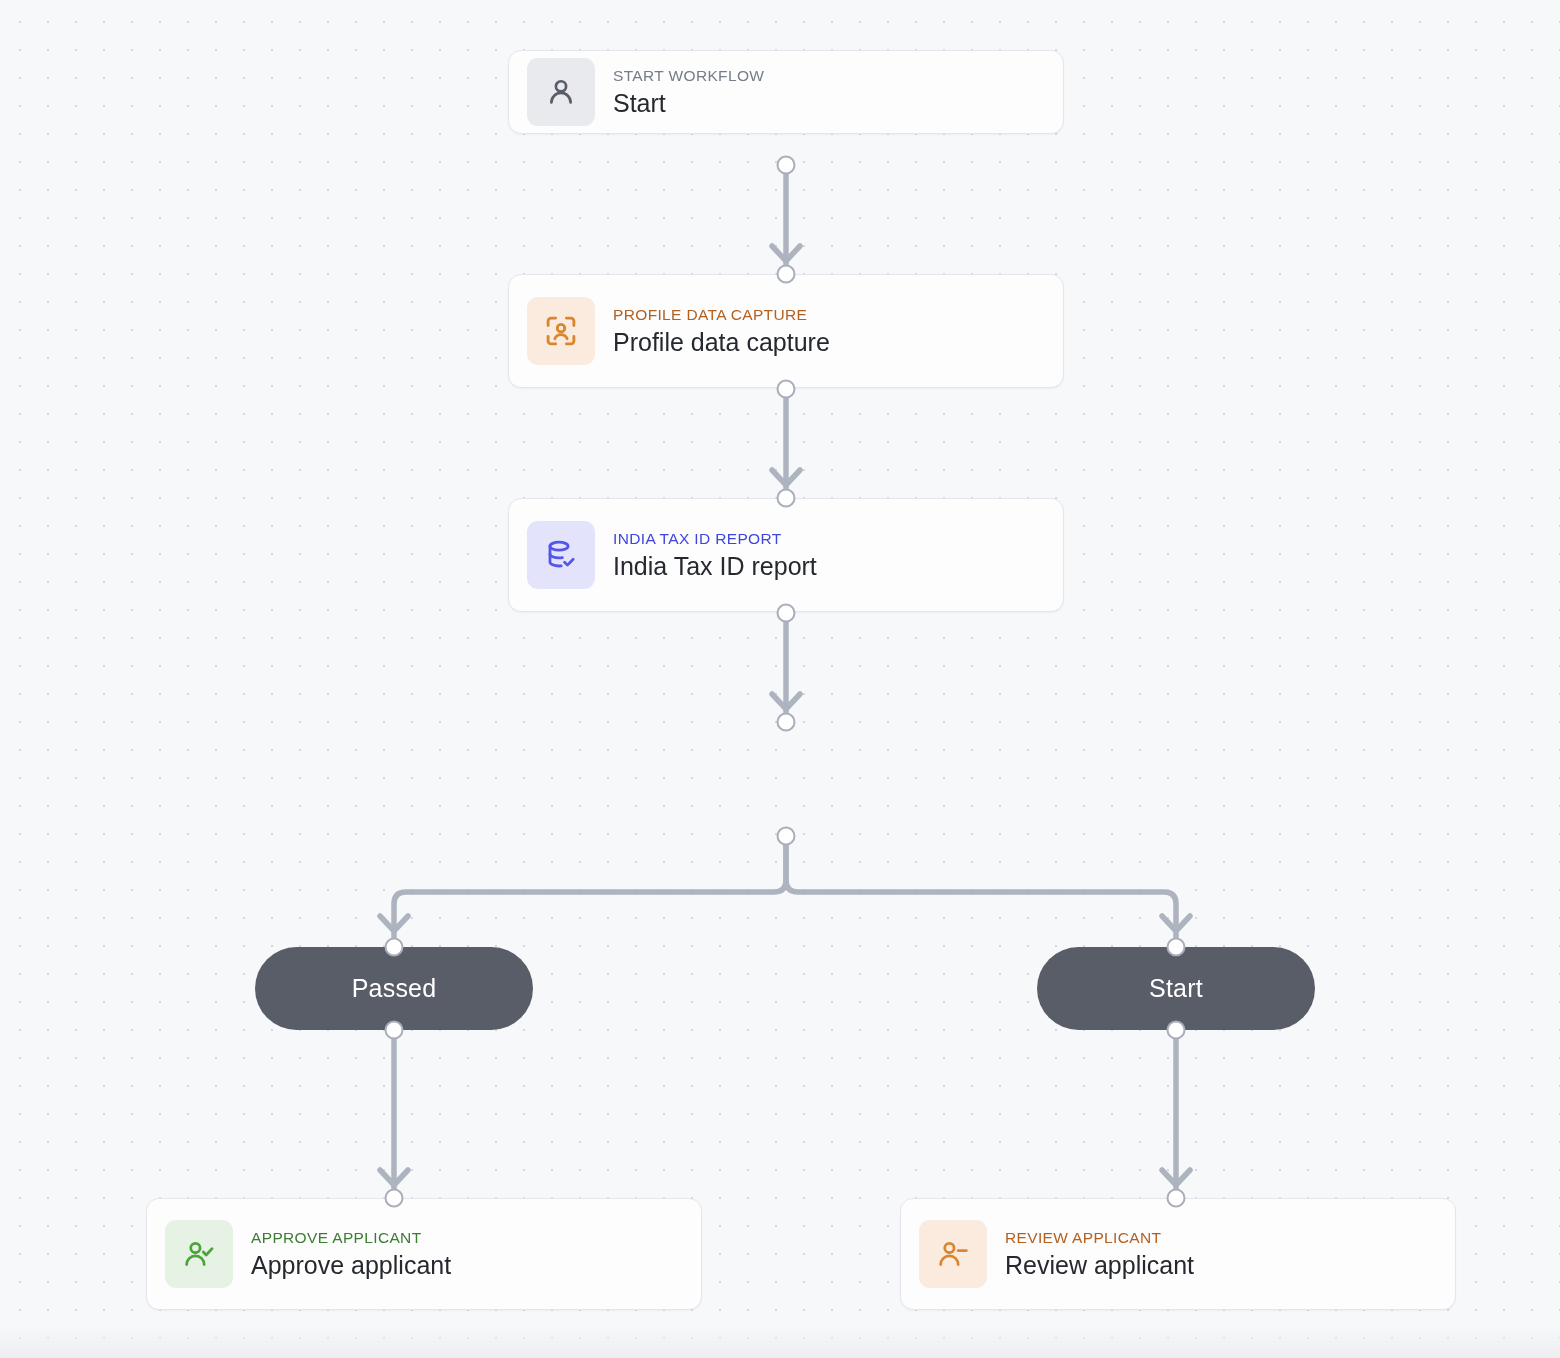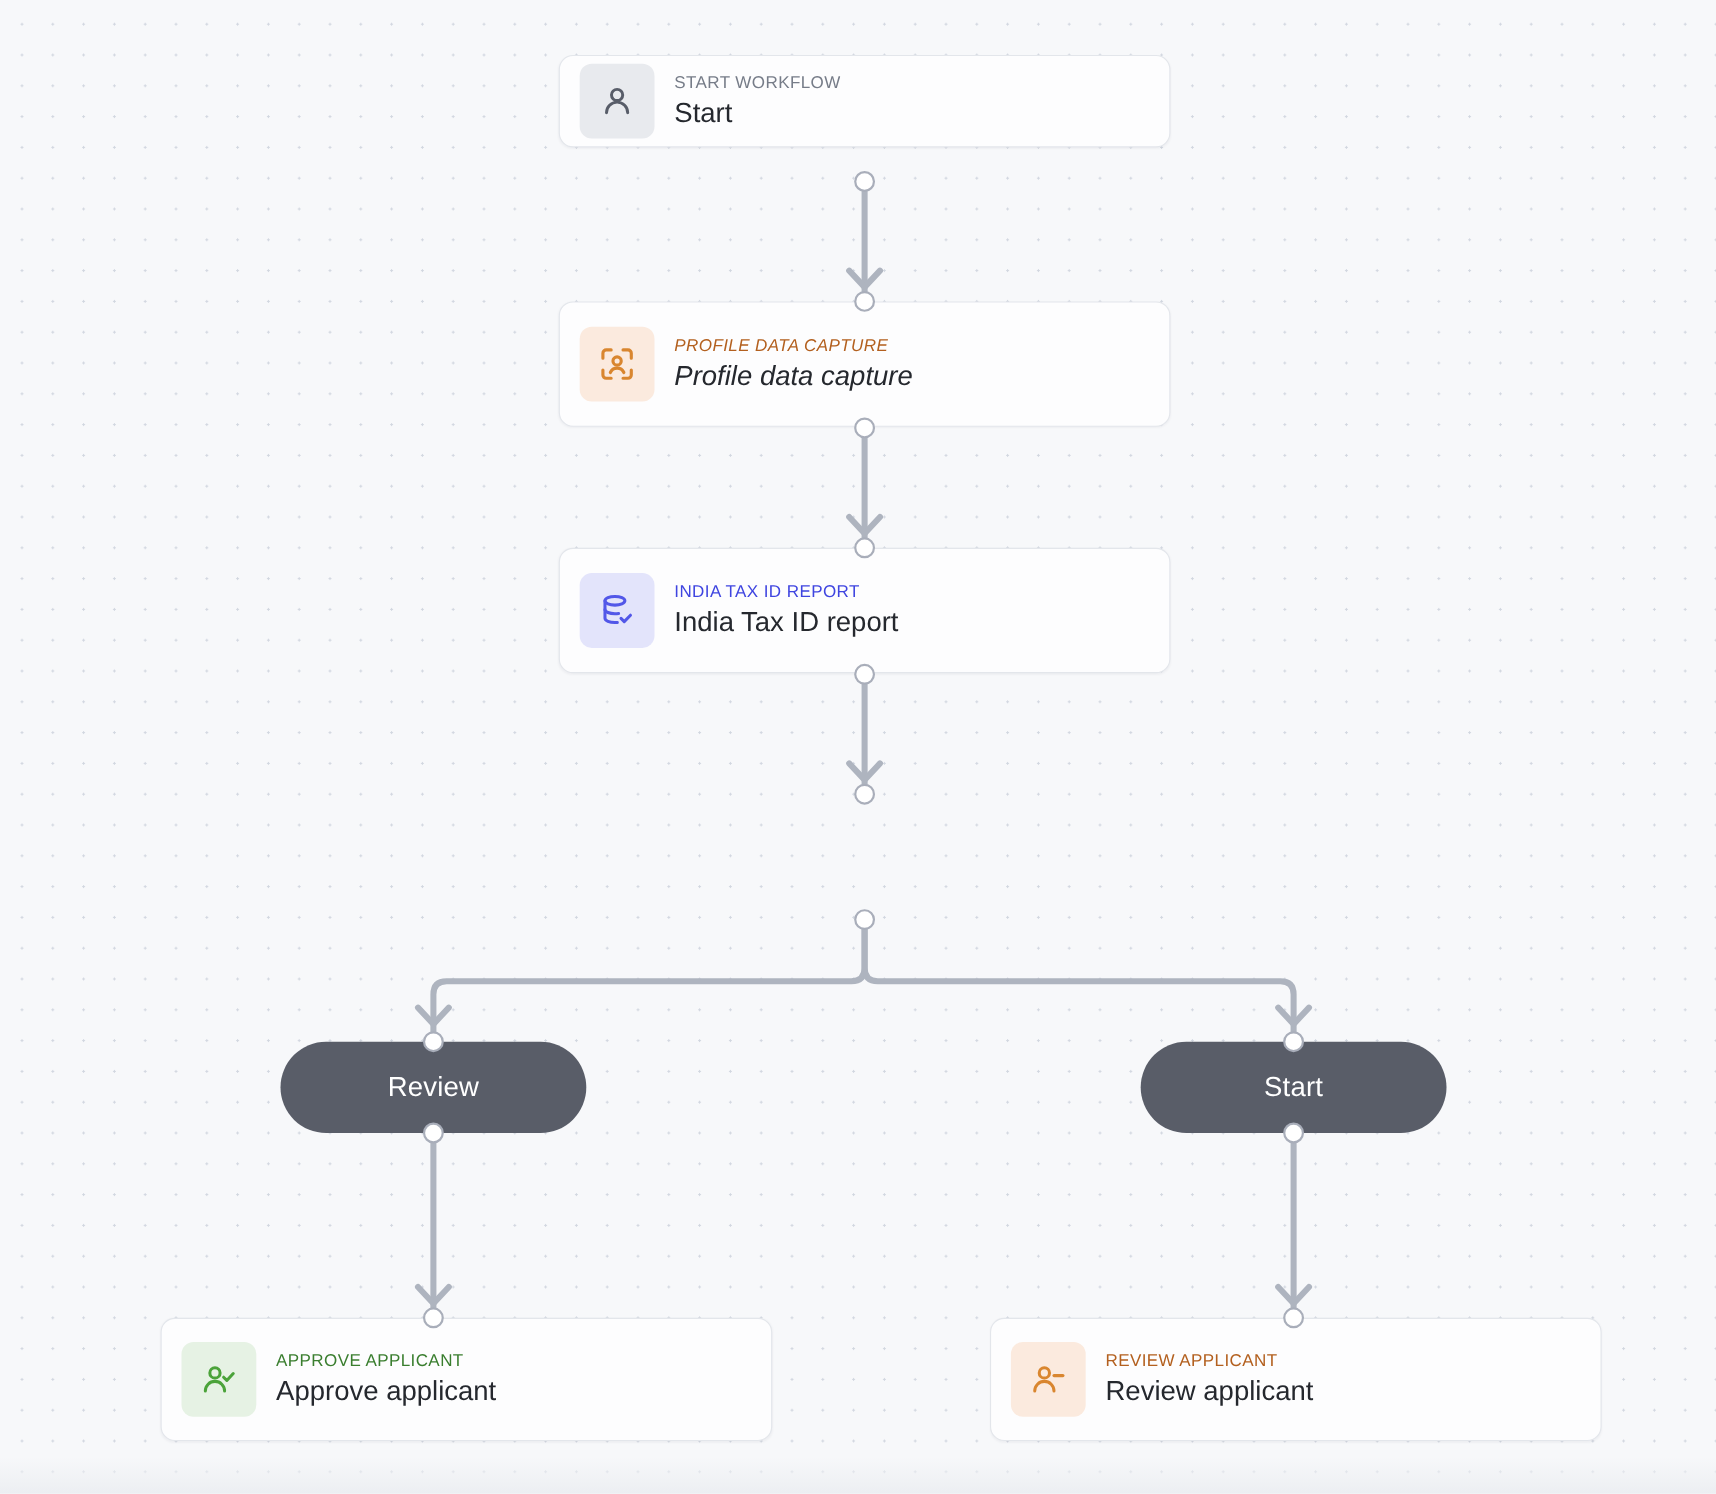--- a/index.html
+++ b/index.html
@@ -206,21 +206,21 @@
         <circle cx="12" cy="8" r="3.6"></circle>
         <path d="M5.2 19.4a6.8 6.8 0 0 1 13.6 0"></path>
       </svg>
     </div>
     <div class="node-text">
       <div class="node-eyebrow">START WORKFLOW</div>
       <div class="node-title">Start</div>
     </div>
   </div>
 
-  <div class="node theme-orange" style="left:508px; top:274px; width:556px; height:114px;font-style:italic;">
+  <div class="node theme-orange" style="left:508px; top:274px; width:556px; height:114px;">
     <div class="node-icon">
       <svg width="36" height="36" viewBox="0 0 24 24" fill="none" stroke="#d9862f" stroke-width="1.9" stroke-linecap="round" stroke-linejoin="round">
         <path d="M3.4 8.4V5.4a2 2 0 0 1 2-2h3"></path>
         <path d="M15.6 3.4h3a2 2 0 0 1 2 2v3"></path>
         <path d="M20.6 15.6v3a2 2 0 0 1-2 2h-3"></path>
         <path d="M8.4 20.6h-3a2 2 0 0 1-2-2v-3"></path>
         <circle cx="12" cy="10.1" r="2.5"></circle>
         <path d="M7.9 17.1a4.5 4.5 0 0 1 8.2 0"></path>
       </svg>
     </div>
@@ -240,21 +240,21 @@
       </svg>
     </div>
     <div class="node-text">
       <div class="node-eyebrow">INDIA TAX ID REPORT</div>
       <div class="node-title">India Tax ID report</div>
     </div>
   </div>
 
 
   <div class="pill" style="left:255px; top:947px; width:278px; height:83px;">
-    <span>Review</span>
+    <span>Passed</span>
   </div>
 
   <div class="pill" style="left:1037px; top:947px; width:278px; height:83px;">
     <span>Start</span>
   </div>
 
   <div class="node theme-green" style="left:118px; top:1198px; width:556px; height:112px;margin-left:28px;">
     <div class="node-icon">
       <svg width="35" height="35" viewBox="0 0 24 24" fill="none" stroke="#4ba33a" stroke-width="1.9" stroke-linecap="round" stroke-linejoin="round">
         <circle cx="9.2" cy="7.6" r="3.2"></circle>

